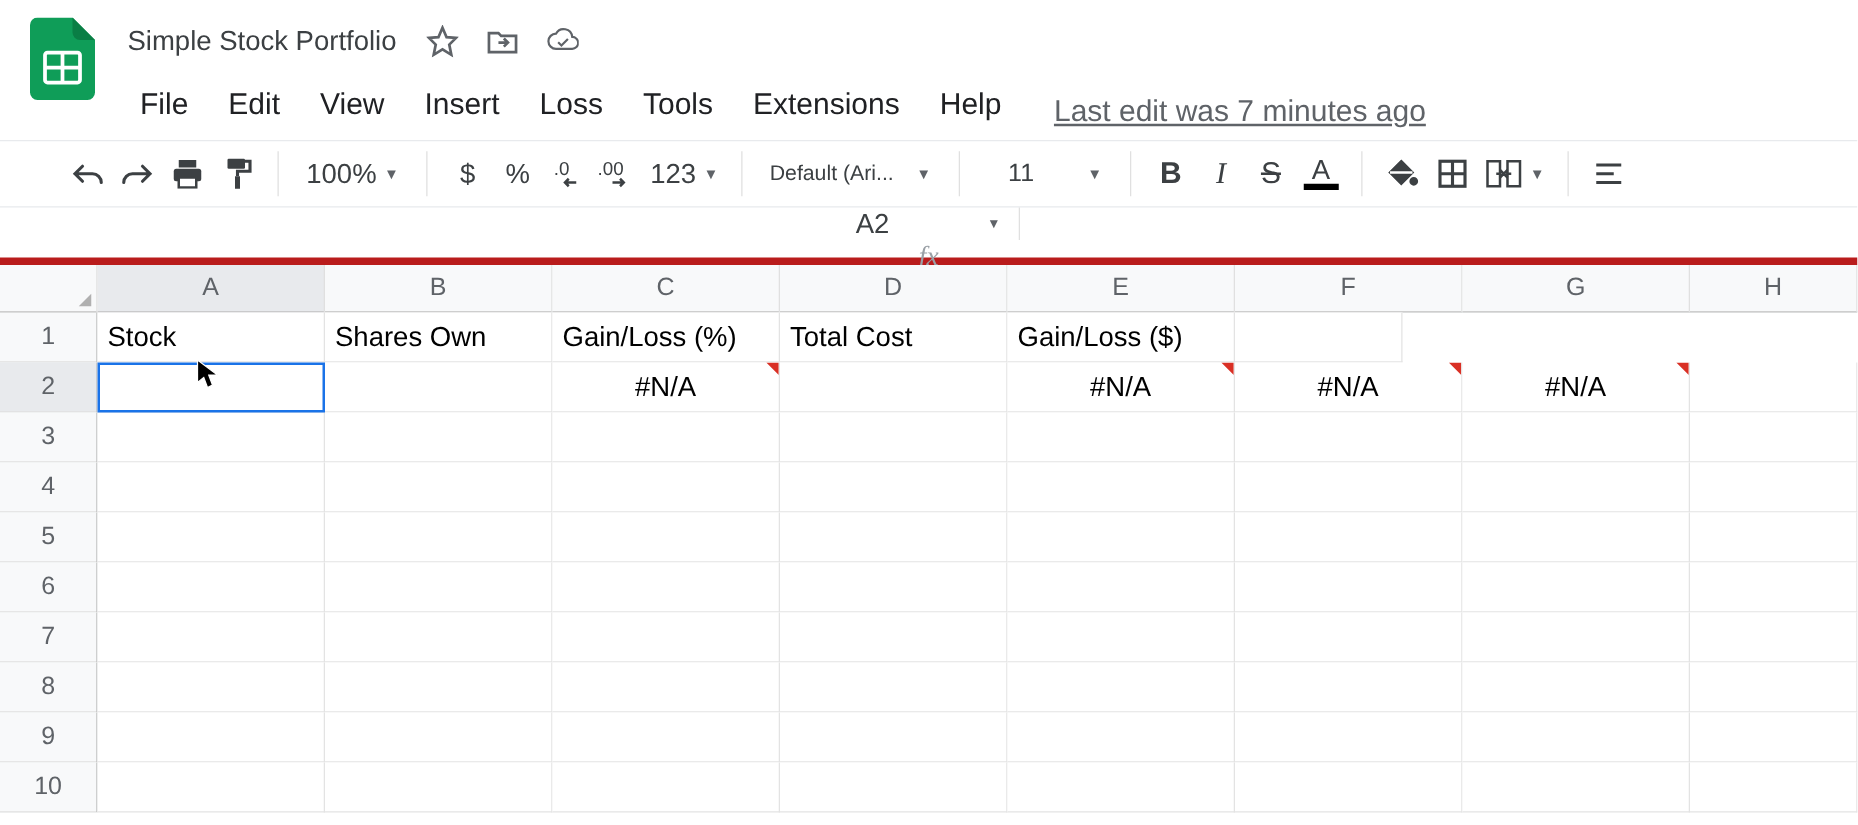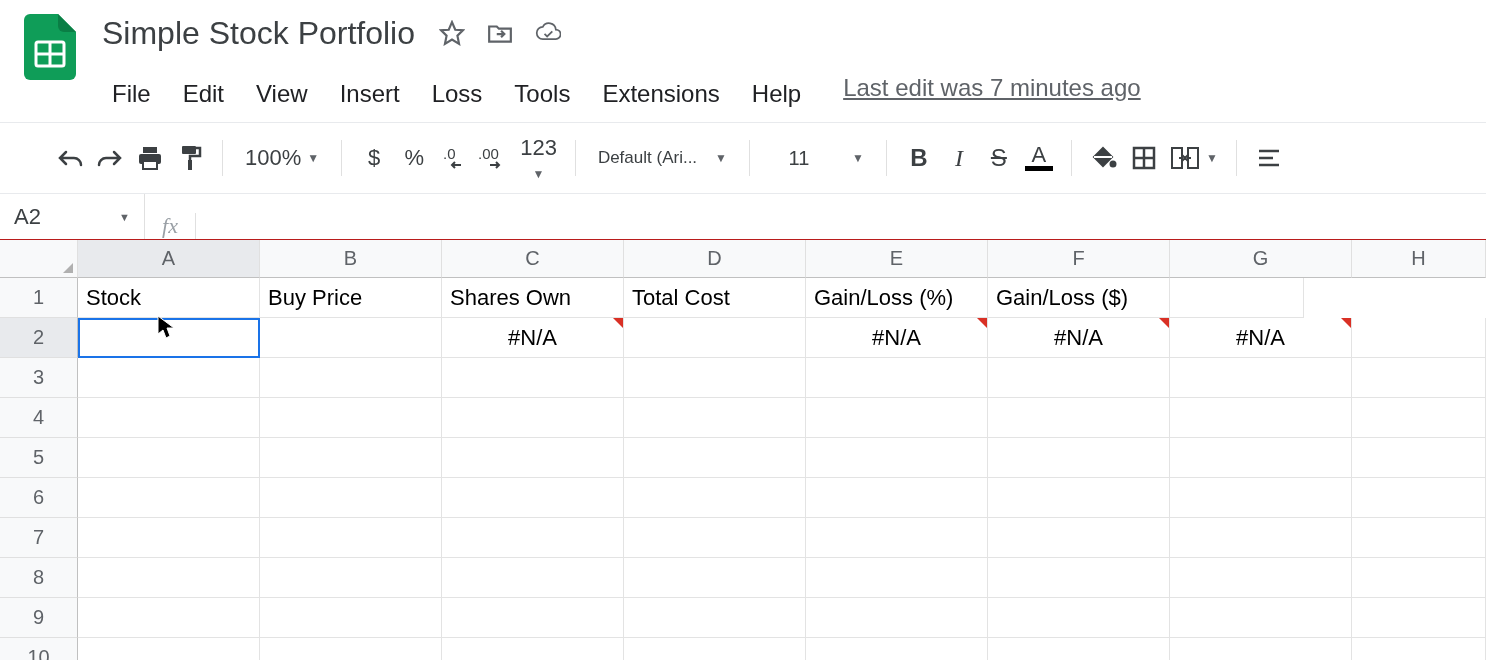--- a/index.html
+++ b/index.html
@@ -6,48 +6,48 @@
   html, body { margin: 0; padding: 0; font-family: Arial, "Helvetica Neue", sans-serif; background: #fff; color: #202124; }
   body { width: 1486px; height: 660px; overflow: hidden; position: relative; }
 
   
   .header { display: flex; align-items: flex-start; padding: 12px 20px 0 20px; }
   .logo-wrap { width: 60px; height: 70px; display:flex; align-items:center; justify-content:center; margin-right: 18px;}
   .logo { width: 52px; height: 66px; position: relative; }
   .logo svg { width: 52px; height: 66px; }
   .title-area { flex: 1; }
   .title-row { display: flex; align-items: center; gap: 20px; height: 42px;}
-  .doc-title { font-size: 32px; color: #3c4043; padding: 2px 4px; border-radius: 4px; }
+  .doc-title { font-size: 22px; color: #3c4043; padding: 2px 4px; border-radius: 4px; }
   .title-icons { display:flex; gap: 22px; align-items:center; }
   .title-icons .ticon { width:26px; height:26px; display:flex; align-items:center; justify-content:center; color:#5f6368; cursor:pointer;}
-  .menubar { display:flex; align-items:flex-start; gap: 4px; margin-top: 20px; }
+  .menubar { display:flex; align-items:flex-end; gap: 4px; margin-top: 10px; }
   .menubar .menu { font-size: 24px; color:#202124; padding: 6px 14px; border-radius:4px; cursor:pointer;}
   .menubar .last-edit { font-size: 24px; color:#5f6368; margin-left: 24px; text-decoration: underline; cursor:pointer;}
 
   
-  .toolbar-wrap { border-top:1px solid #e8eaed; border-bottom:1px solid #e8eaed; margin-top: 8px; height:72px; display:flex; align-items:center; padding: 0 20px; }
+  .toolbar-wrap { border-top:1px solid #e8eaed; border-bottom:1px solid #e8eaed; margin-top: 8px; height:54px; display:flex; align-items:center; padding: 0 20px; }
   .tbtn { height: 40px; min-width: 40px; display:flex; align-items:center; justify-content:center; color:#3c4043; font-size:22px; border-radius:4px; cursor:pointer; padding: 0 4px; }
   .tsep { width:1px; height:36px; background:#e0e0e0; margin: 0 12px; }
   .tdrop { display:flex; align-items:center; gap:6px; cursor:pointer; color:#3c4043;}
   .tdrop .caret { font-size:12px; color:#5f6368;}
   .zoom-val { font-size:22px; }
   .font-name { font-size:17px; max-width:150px; overflow:hidden; text-overflow:ellipsis; white-space:nowrap;}
   .font-size-box { width:54px; text-align:center; font-size:20px;}
   .tbtn.bold { font-weight:bold; font-size:24px;}
   .tbtn.italic { font-style:italic; font-family:Georgia,serif; font-size:24px;}
   .tbtn.strike { text-decoration:line-through; font-size:24px;}
   .text-color { display:flex; flex-direction:column; align-items:center; justify-content:center; cursor:pointer;}
   .text-color .A { font-size:22px; line-height:18px;}
   .text-color .bar { width:28px; height:5px; background:#000; margin-top:2px;}
   .fill-color, .borders-btn, .merge-btn { color:#3c4043; }
   svg { display:block; }
   .toolbar-spacer { flex:1; }
 
   
-  .fxrow { display:flex; align-items:flex-end; height:46px; border-bottom:1px solid #b91c1c; }
+  .fxrow { display:flex; align-items:center; height:46px; border-bottom:6px solid #b91c1c;flex-direction:column; }
   .namebox { width:145px; height:100%; display:flex; align-items:center; justify-content:space-between; padding: 0 14px; border-right:1px solid #e0e0e0; }
   .namebox-text { font-size:22px; color:#3c4043;}
   .namebox-caret { font-size:11px; color:#5f6368;}
   .fx-icon { width:50px; display:flex; align-items:center; justify-content:center; color:#9aa0a6; font-style:italic; font-size:22px; font-family:Georgia,serif;}
   .fx-sep { width:1px; height:26px; background:#e0e0e0;}
   .formula-input { flex:1; height:100%; padding: 0 12px; font-size:20px; border:none; outline:none;}
 
   
   .grid { display:flex; flex-direction:column; user-select:none; position:relative;}
   .colrow { display:flex; height:38px; background:#f8f9fa;}
@@ -162,21 +162,21 @@
         <text x="2" y="14" font-size="15" fill="#3c4043">.0</text>
         <path d="M20 20 L12 20 M14 17 L11 20 L14 23" fill="none" stroke="#3c4043" stroke-width="2"></path>
       </svg>
   </div>
   <div class="tbtn">
     <svg width="32" height="26" viewBox="0 0 32 26">
         <text x="0" y="14" font-size="15" fill="#3c4043">.00</text>
         <path d="M12 20 L20 20 M18 17 L21 20 L18 23" fill="none" stroke="#3c4043" stroke-width="2"></path>
       </svg>
   </div>
-  <div class="tdrop" style="padding:0 6px;flex-direction:column;">
+  <div class="tdrop" style="padding:0 6px;">
     <span style="font-size:22px">123</span>
     <span class="caret">▼</span>
   </div>
   <div class="tsep"></div>
   <div class="tdrop" style="padding:0 10px; gap:18px;">
     <span class="font-name">Default (Ari...</span>
     <span class="caret">▼</span>
   </div>
   <div class="tsep"></div>
   <div class="tdrop" style="padding:0 10px; gap:26px;">
@@ -245,24 +245,23 @@
     <div class="colhdr cD">D</div>
     <div class="colhdr cE">E</div>
     <div class="colhdr cF">F</div>
     <div class="colhdr cG">G</div>
     <div class="colhdr cH">H</div>
   </div>
 
   <div class="bodyrow">
     <div class="rowhdr">1</div>
     <div class="cell cA">Stock</div>
-    <div class="cell cB">Buy Price</div>
     <div class="cell cD">Shares Own</div>
+    <div class="cell cF">Gain/Loss (%)</div>
     <div class="cell cE">Total Cost</div>
-    <div class="cell cF">Gain/Loss (%)</div>
     <div class="cell cG">Gain/Loss ($)</div>
     <div class="cell cH"></div>
   </div>
 
   <div class="bodyrow">
     <div class="rowhdr sel">2</div>
     <div class="cell cA selected"></div>
     <div class="cell cB"></div>
     <div class="cell cC center err-mark">#N/A</div>
     <div class="cell cD"></div>

